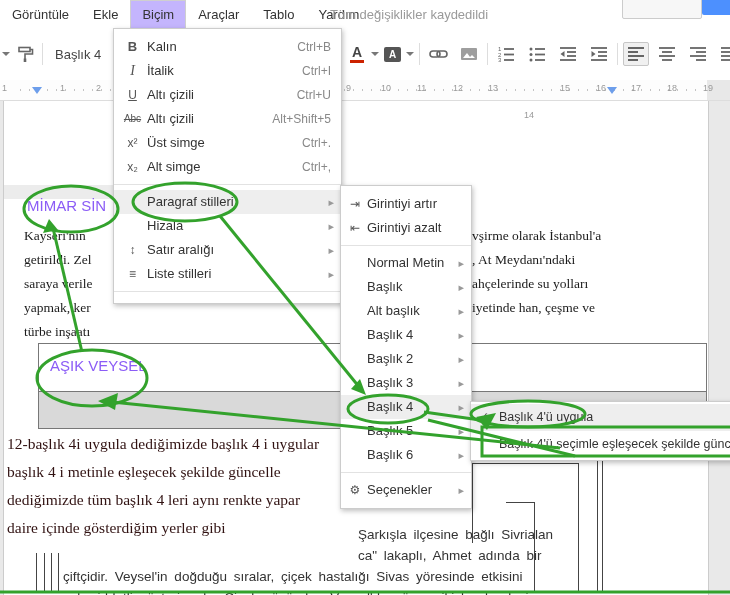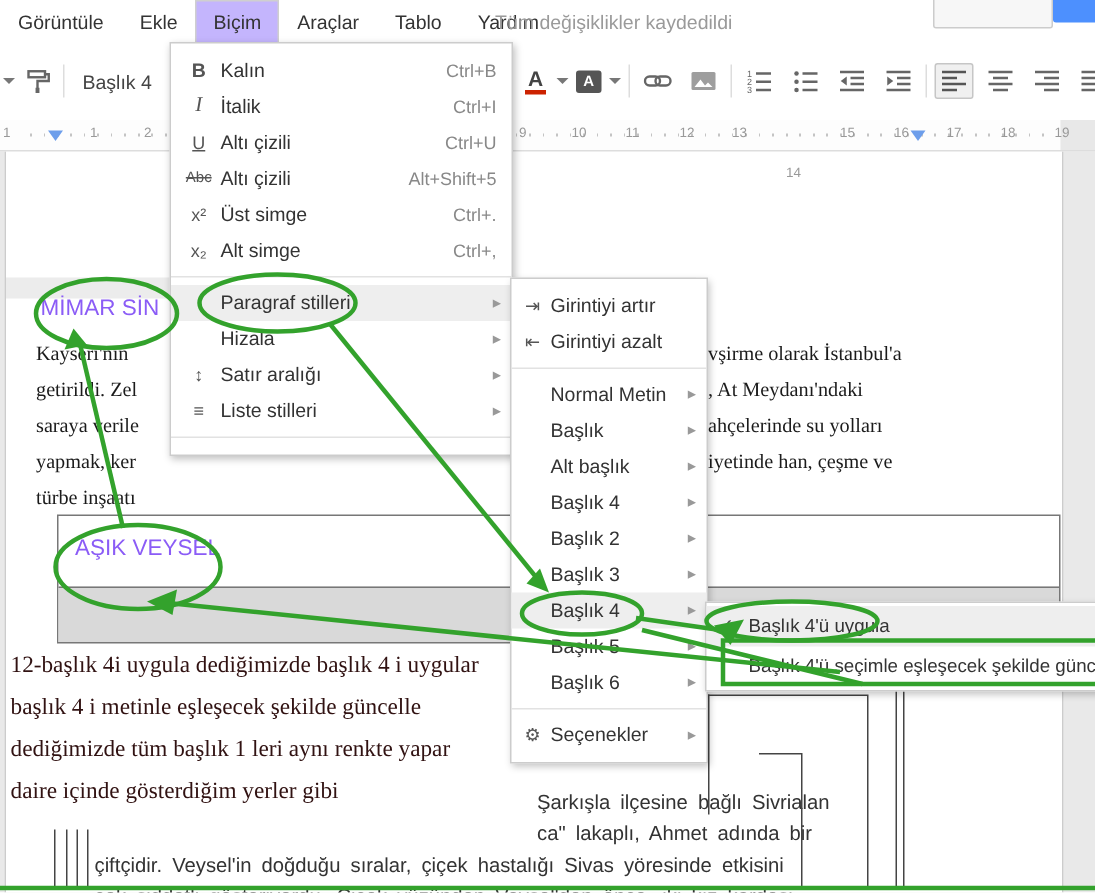--- a/index.html
+++ b/index.html
@@ -306,21 +306,21 @@
 
       <div class="para2">
 
       <div class="line">
             <span>12-başlık 4i uygula dediğimizde başlık 4 i uygular</span>
           </div>
           <div class="line">
             <span>başlık 4 i metinle  eşleşecek şekilde güncelle</span>
           </div>
           <div class="line">
-            <span>dediğimizde tüm başlık 1 leri aynı renkte yapar</span>
+            <span>dediğimizde tüm başlık 4 leri aynı renkte yapar</span>
           </div>
           <div class="line">
             <span>daire içinde gösterdiğim yerler gibi</span>
           </div>
         </div>
 
       <div class="para3">
 
       <div class="p3line indent">
             <span>Şarkışla ilçesine bağlı Sivrialan</span>

